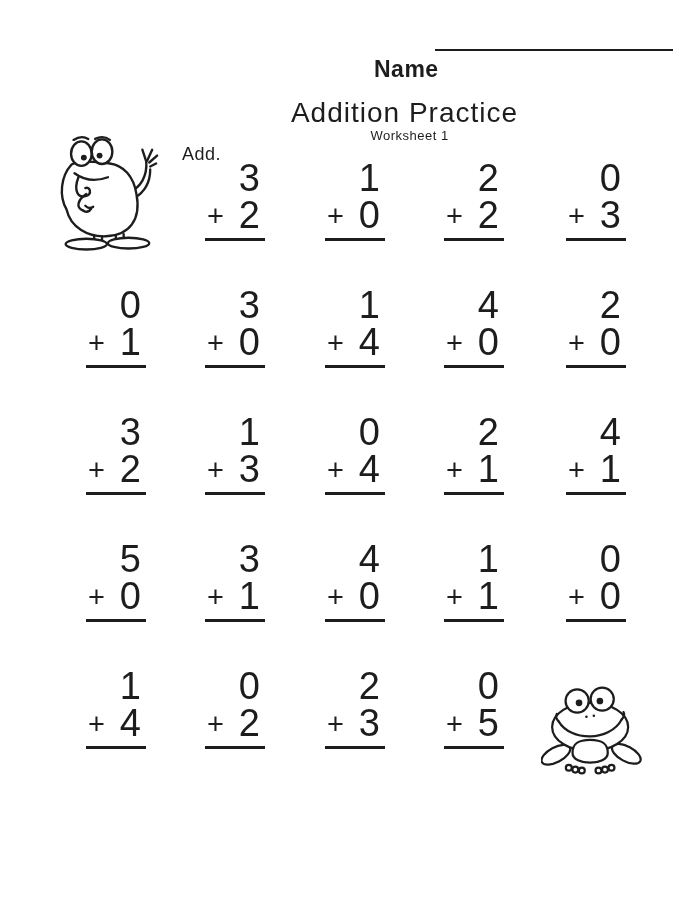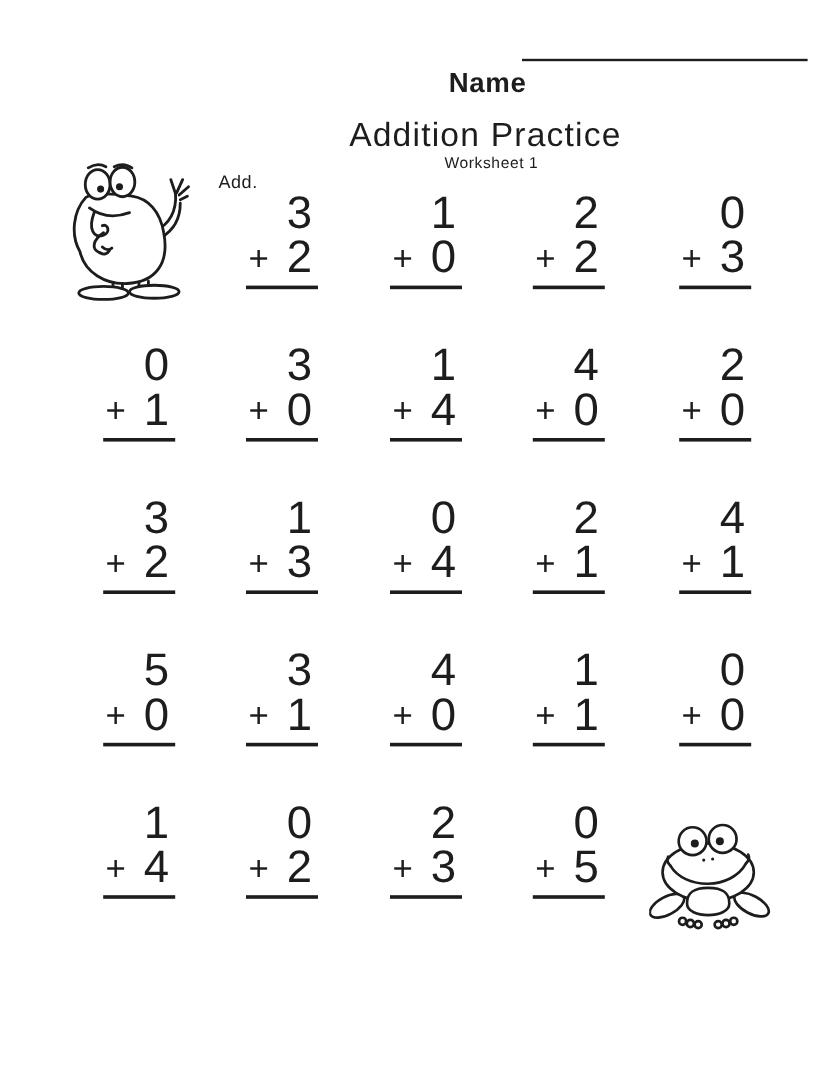--- a/index.html
+++ b/index.html
@@ -9,21 +9,21 @@
     font-family:"Liberation Sans",sans-serif;
   }
   
   .name-label{position:absolute;left:374px;top:28px;font-size:23px;font-weight:700;letter-spacing:.5px;margin-top:28px;}
   .name-line{position:absolute;left:435px;top:49px;width:238px;border-top:2.5px solid #1d1d1d;}
   
   .title{position:absolute;left:57px;top:97px;width:695px;text-align:center;
          font-size:28px;font-weight:400;letter-spacing:1px;}
   .subtitle{position:absolute;left:62px;top:128px;width:695px;text-align:center;
             font-size:13px;letter-spacing:.5px;}
-  .add-label{position:absolute;left:182px;top:144px;font-size:15px;letter-spacing:.5px;}
+  .add-label{position:absolute;left:182px;top:144px;font-size:18px;letter-spacing:.5px;}
   
   .problem{position:absolute;width:60px;font-size:38px;line-height:37px;}
   .c1{left:86px}.c2{left:205px}.c3{left:325px}.c4{left:444px}.c5{left:566px}
   .r1{top:160px}.r2{top:287px}.r3{top:414px}.r4{top:541px}.r5{top:668px}
   .top-num{height:37px;text-align:right;padding-right:5px;}
   .bot-row{position:relative;height:37px;}
   .plus{position:absolute;left:2px;bottom:3px;font-size:29px;line-height:29px;}
   .bot-num{display:block;text-align:right;padding-right:5px;}
   .rule{border-top:3px solid #1d1d1d;margin-top:4px;}
   

